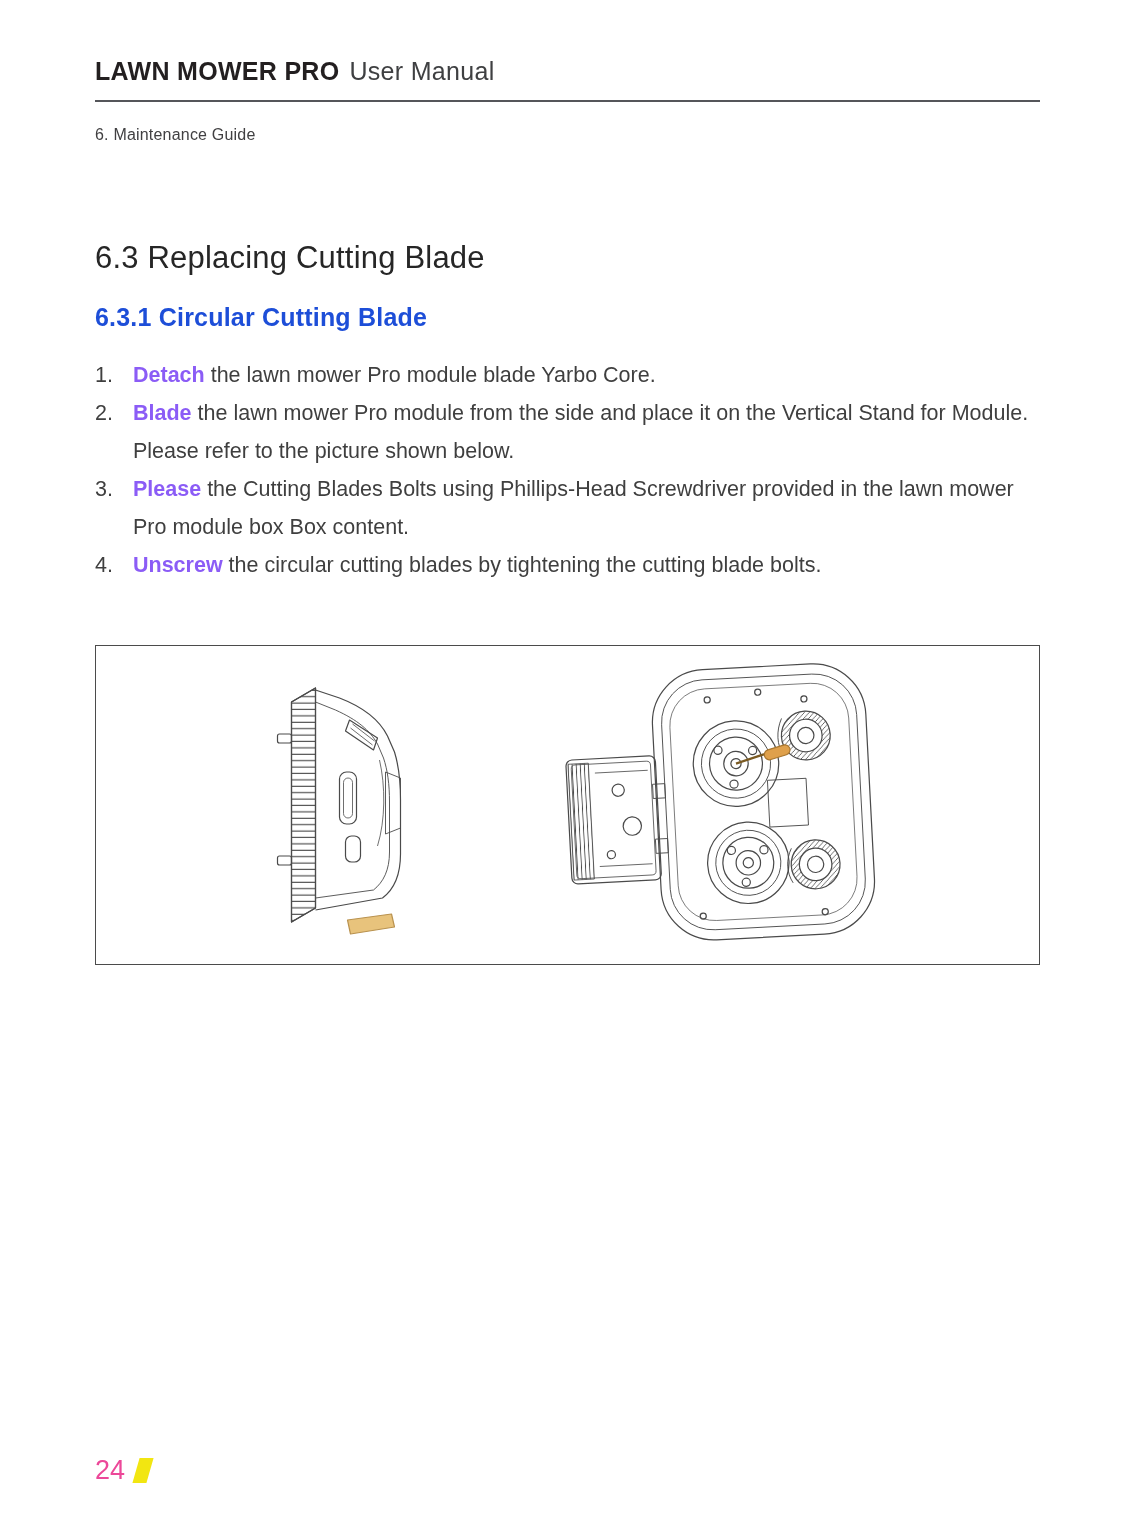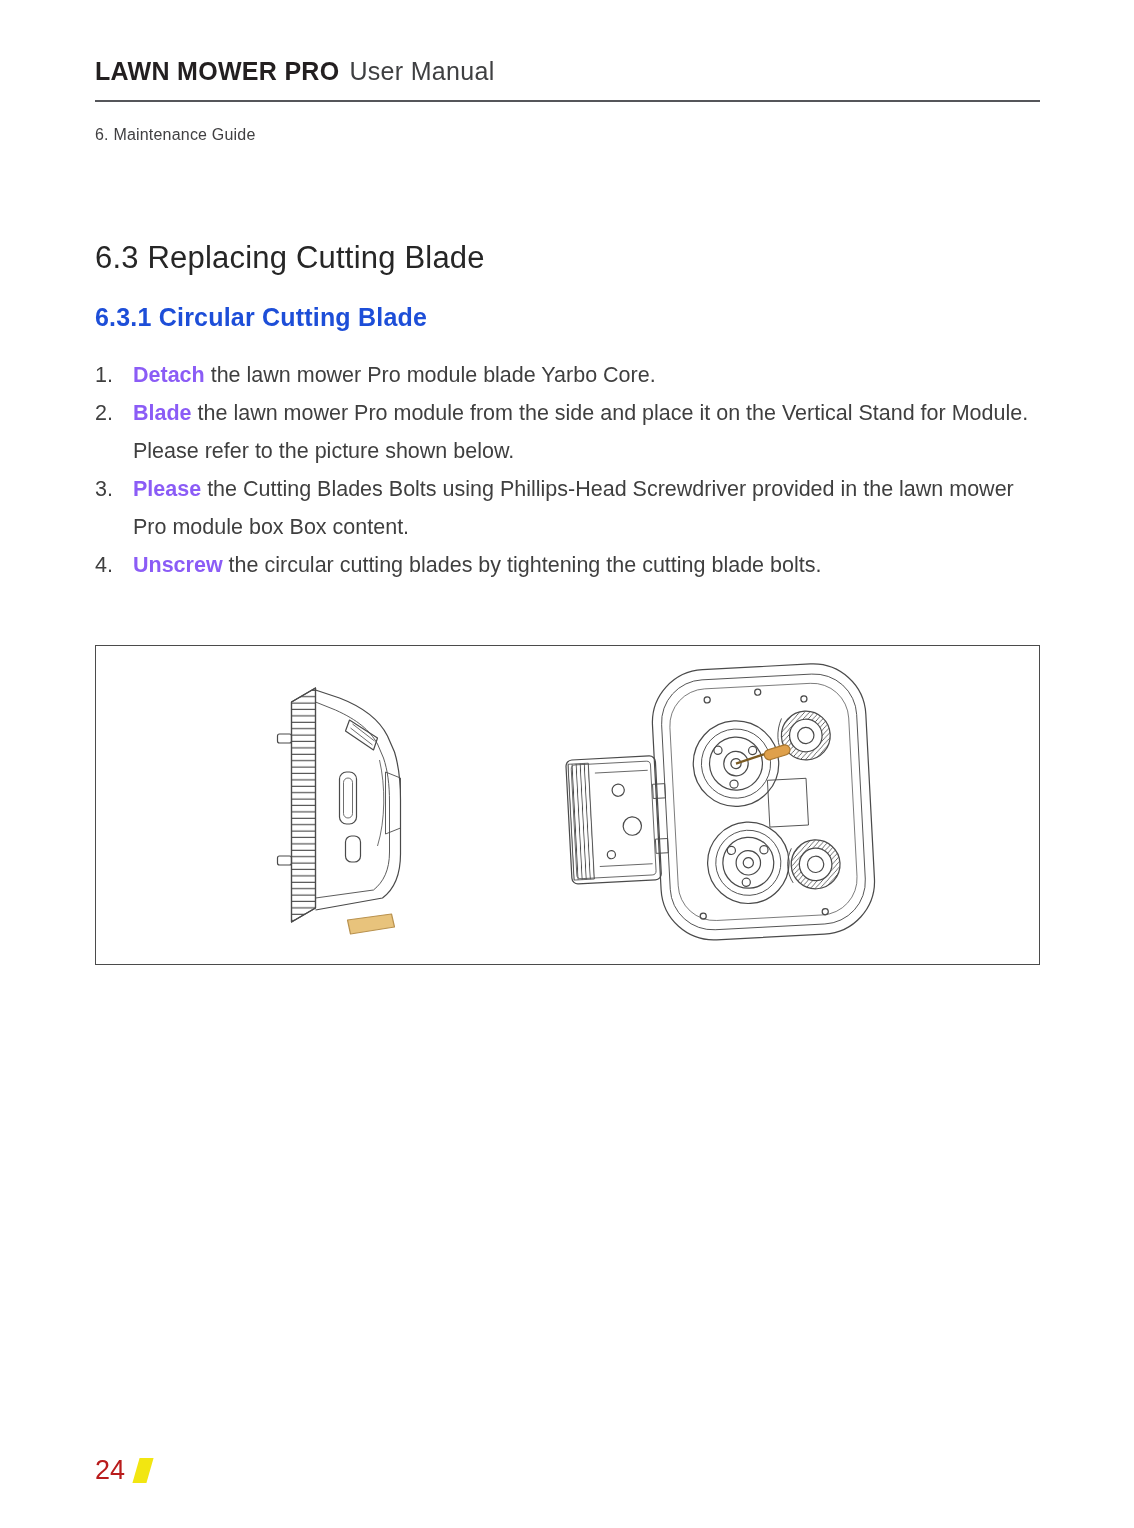--- a/index.html
+++ b/index.html
@@ -94,21 +94,21 @@
     width: 330px;
     height: 295px;
   }
   .footer {
     position: absolute;
     left: 95px;
     top: 1455px;
     display: flex;
     align-items: center;
     font-size: 27px;
-    color: #b91c1c;
+    color: #ec4899;
   }
   .page-mark {
     display: inline-block;
     width: 14px;
     height: 25px;
     margin-left: 11px;
     background: #f2e611;
     transform: skewX(-16deg);
   }
 </style>

